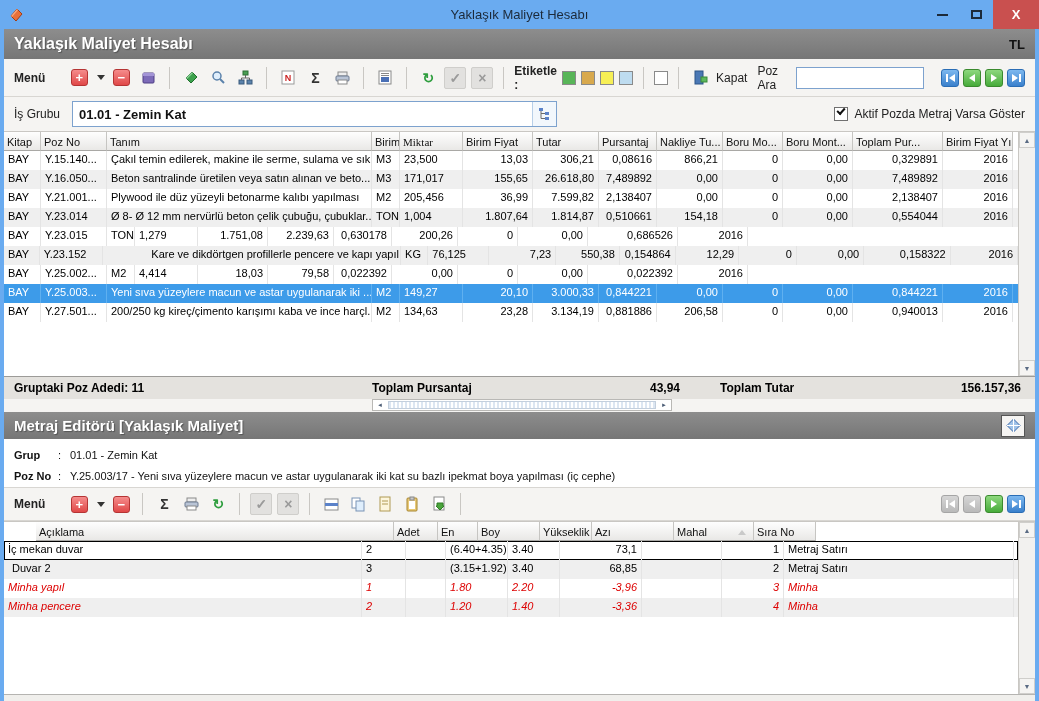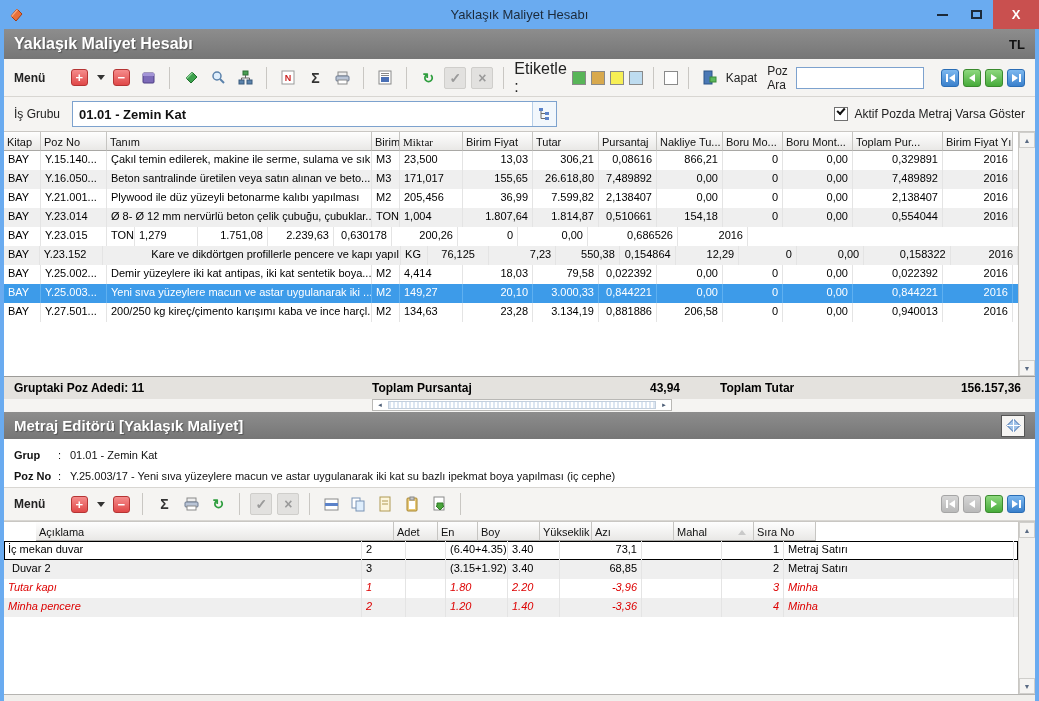--- a/index.html
+++ b/index.html
@@ -31,21 +31,21 @@
   .tbtn { width:22px; height:22px; display:flex; align-items:center; justify-content:center; flex:none; position:relative; }
   .tbtn.disabled { background:#e2e1df; border:1px solid #cfcecb; border-radius:2px; }
   .sq-btn { width:17px; height:17px; border-radius:3px; display:flex; align-items:center; justify-content:center; color:#fff; font-weight:bold; font-size:13px; line-height:1; }
   .sq-red { background:linear-gradient(#f58c8c,#e04848); border:1px solid #b53434; }
   .caret { width:0; height:0; border-left:4px solid transparent; border-right:4px solid transparent; border-top:5px solid #333; margin-left:2px; }
   .glyph { font-size:14px; font-weight:bold; color:#333; }
   .glyph.green { color:#2f9e3f; }
   .glyph.gray { color:#9a9a9a; }
   .swatch { width:14px; height:14px; border:1px solid #8a8a8a; flex:none; }
   .label12 { font-size:12px; color:#222; }
-  .bold-label { font-weight:normal; font-size:16px; color:#222; }
+  .bold-label { font-weight:bold; font-size:12px; color:#222; }
   .pozara-input { width:128px; height:22px; border:1px solid #7da2ce; background:#fff; font-size:12px; padding:0 4px; }
   .navset { display:flex; gap:4px; margin-left:12px; }
   .nav-btn { width:18px; height:18px; border-radius:3px; display:flex; align-items:center; justify-content:center; gap:1px; border:1px solid #2a6db5; }
   .nav-blue { background:linear-gradient(#7db8ef,#3a80cc); }
   .nav-green { background:linear-gradient(#8ed87e,#47ab3a); border-color:#3a8a2e; }
   .nav-gray { background:linear-gradient(#d6d6d6,#b9b9b9); border-color:#a5a5a5; }
   .tri { width:0; height:0; border-top:4px solid transparent; border-bottom:4px solid transparent; }
   .tri.left { border-right:6px solid #fff; }
   .tri.right { border-left:6px solid #fff; }
   .nav-bar { width:2px; height:8px; background:#fff; }
@@ -374,34 +374,33 @@
             <div class="cell r" style="width: 60px;">0</div>
             <div class="cell r" style="width: 70px;">0,00</div>
             <div class="cell r" style="width: 90px;">0,686526</div>
             <div class="cell r" style="width: 70px;">2016</div>
           </div>
           <div class="g-row alt">
             <div class="cell" style="width: 37px;">BAY</div>
             <div class="cell" style="width: 66px;">Y.23.152</div>
             <div class="cell" style="width: 265px; margin-left: 44px;">Kare ve dikdörtgen profillerle pencere ve kapı yapıl...</div>
             <div class="cell" style="width: 28px;">KG</div>
-            <div class="cell" style="width: 63px; text-align: center;">76,125</div>
+            <div class="cell" style="width: 63px;">76,125</div>
             <div class="cell r" style="width: 70px;">7,23</div>
             <div class="cell r" style="width: 66px;">550,38</div>
             <div class="cell r" style="width: 58px;">0,154864</div>
             <div class="cell r" style="width: 66px;">12,29</div>
             <div class="cell r" style="width: 60px;">0</div>
             <div class="cell r" style="width: 70px;">0,00</div>
             <div class="cell r" style="width: 90px;">0,158322</div>
             <div class="cell r" style="width: 70px;">2016</div>
           </div>
           <div class="g-row">
             <div class="cell" style="width: 37px;">BAY</div>
             <div class="cell" style="width: 66px;">Y.25.002...</div>
-            <div class="cell" style="width: 265px;">Demir yüzeylere iki kat antipas, iki kat sentetik boya...</div>
             <div class="cell" style="width: 28px;">M2</div>
             <div class="cell" style="width: 63px;">4,414</div>
             <div class="cell r" style="width: 70px;">18,03</div>
             <div class="cell r" style="width: 66px;">79,58</div>
             <div class="cell r" style="width: 58px;">0,022392</div>
             <div class="cell r" style="width: 66px;">0,00</div>
             <div class="cell r" style="width: 60px;">0</div>
             <div class="cell r" style="width: 70px;">0,00</div>
             <div class="cell r" style="width: 90px;">0,022392</div>
             <div class="cell r" style="width: 70px;">2016</div>
@@ -609,21 +608,21 @@
             <div class="cell" style="width: 44px;">3</div>
             <div class="cell" style="width: 40px;"></div>
             <div class="cell" style="width: 62px;">(3.15+1.92)</div>
             <div class="cell" style="width: 52px;">3.40</div>
             <div class="cell r" style="width: 82px;">68,85</div>
             <div class="cell" style="width: 80px;"></div>
             <div class="cell r" style="width: 62px;">2</div>
             <div class="cell" style="width: 230px;">Metraj Satırı</div>
           </div>
           <div class="g-row minha">
-            <div class="cell" style="width: 358px;">Tutar kapı</div>
+            <div class="cell" style="width: 358px;">Minha yapıl</div>
             <div class="cell" style="width: 44px;">1</div>
             <div class="cell" style="width: 40px;"></div>
             <div class="cell" style="width: 62px;">1.80</div>
             <div class="cell" style="width: 52px;">2.20</div>
             <div class="cell r" style="width: 82px;">-3,96</div>
             <div class="cell" style="width: 80px;"></div>
             <div class="cell r" style="width: 62px;">3</div>
             <div class="cell" style="width: 230px;">Minha</div>
           </div>
           <div class="g-row alt minha">

